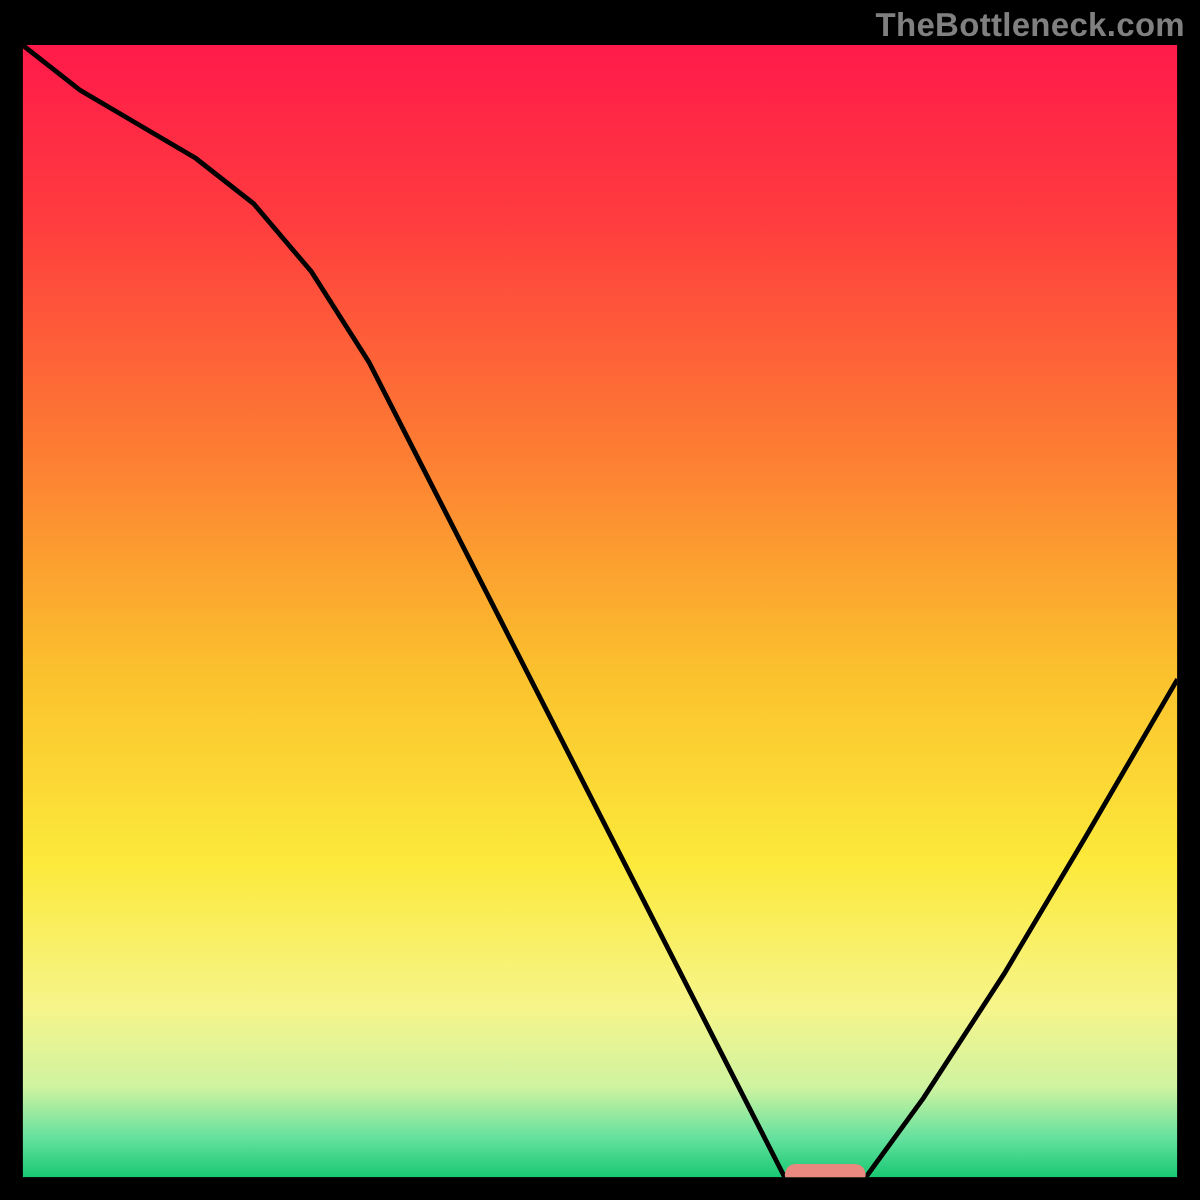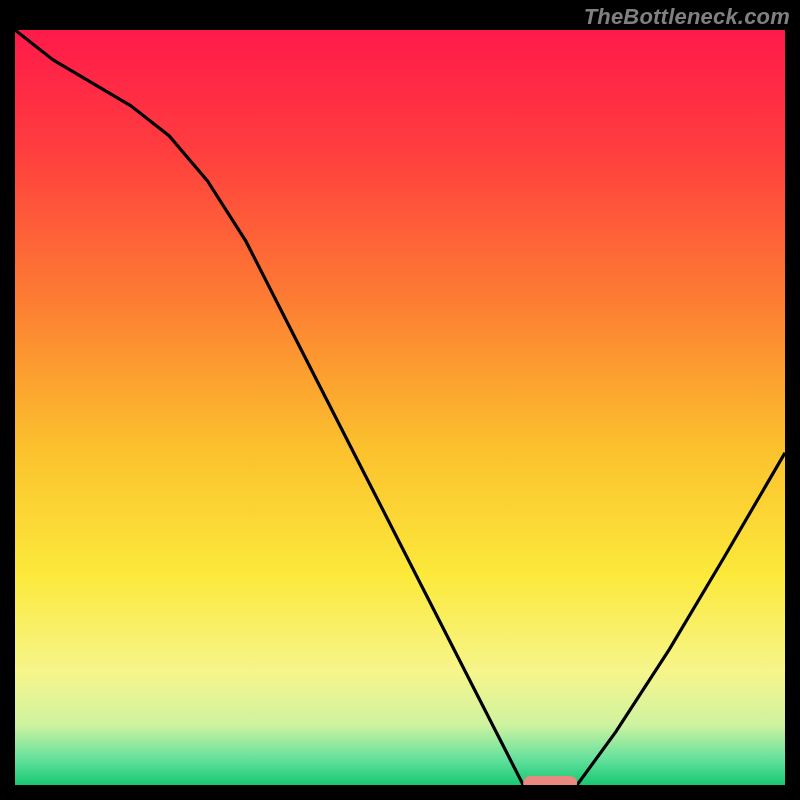--- a/index.html
+++ b/index.html
@@ -8,21 +8,20 @@
     width: 800px;
     height: 800px;
     background: #000;
     font-family: Arial, Helvetica, sans-serif;
   }
   .frame {
     position: relative;
     width: 800px;
     height: 800px;
     background: #000;
-    font-style: italic;
   }
   .attribution {
     position: absolute;
     top: 4px;
     right: 10px;
     color: #808080;
     font-size: 22px;
     font-weight: bold;
     z-index: 5;
     letter-spacing: 0.2px;

